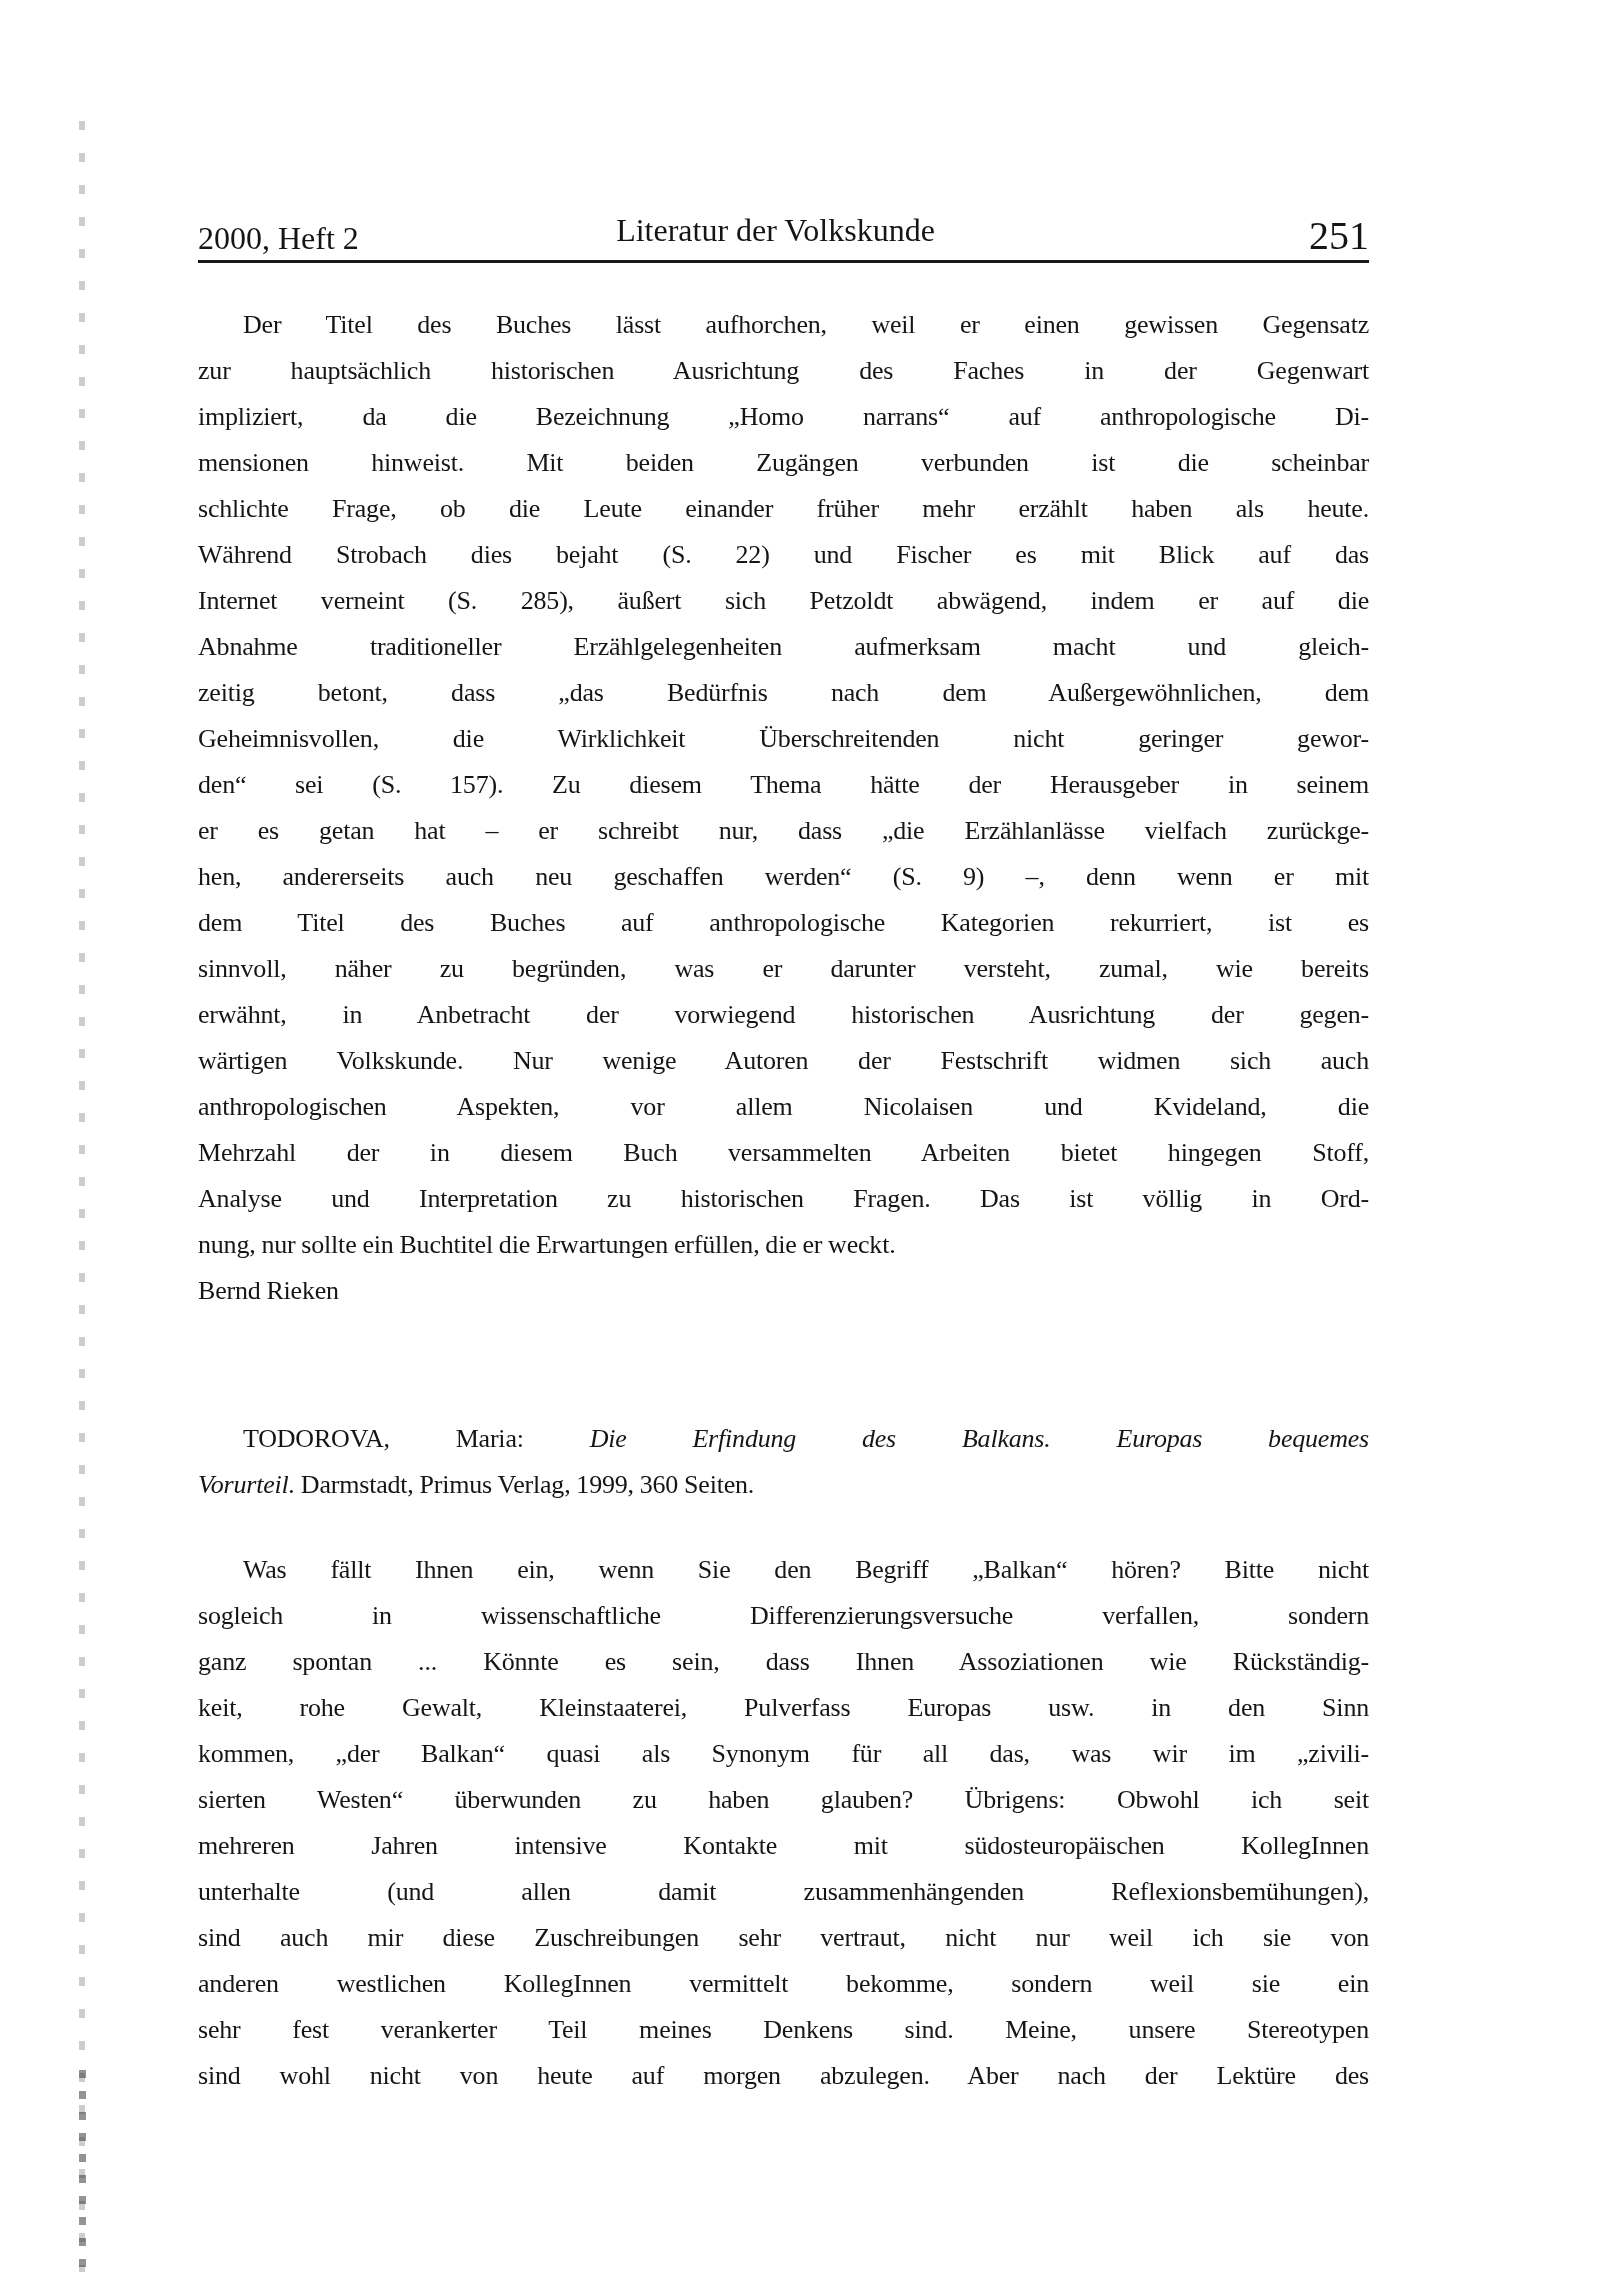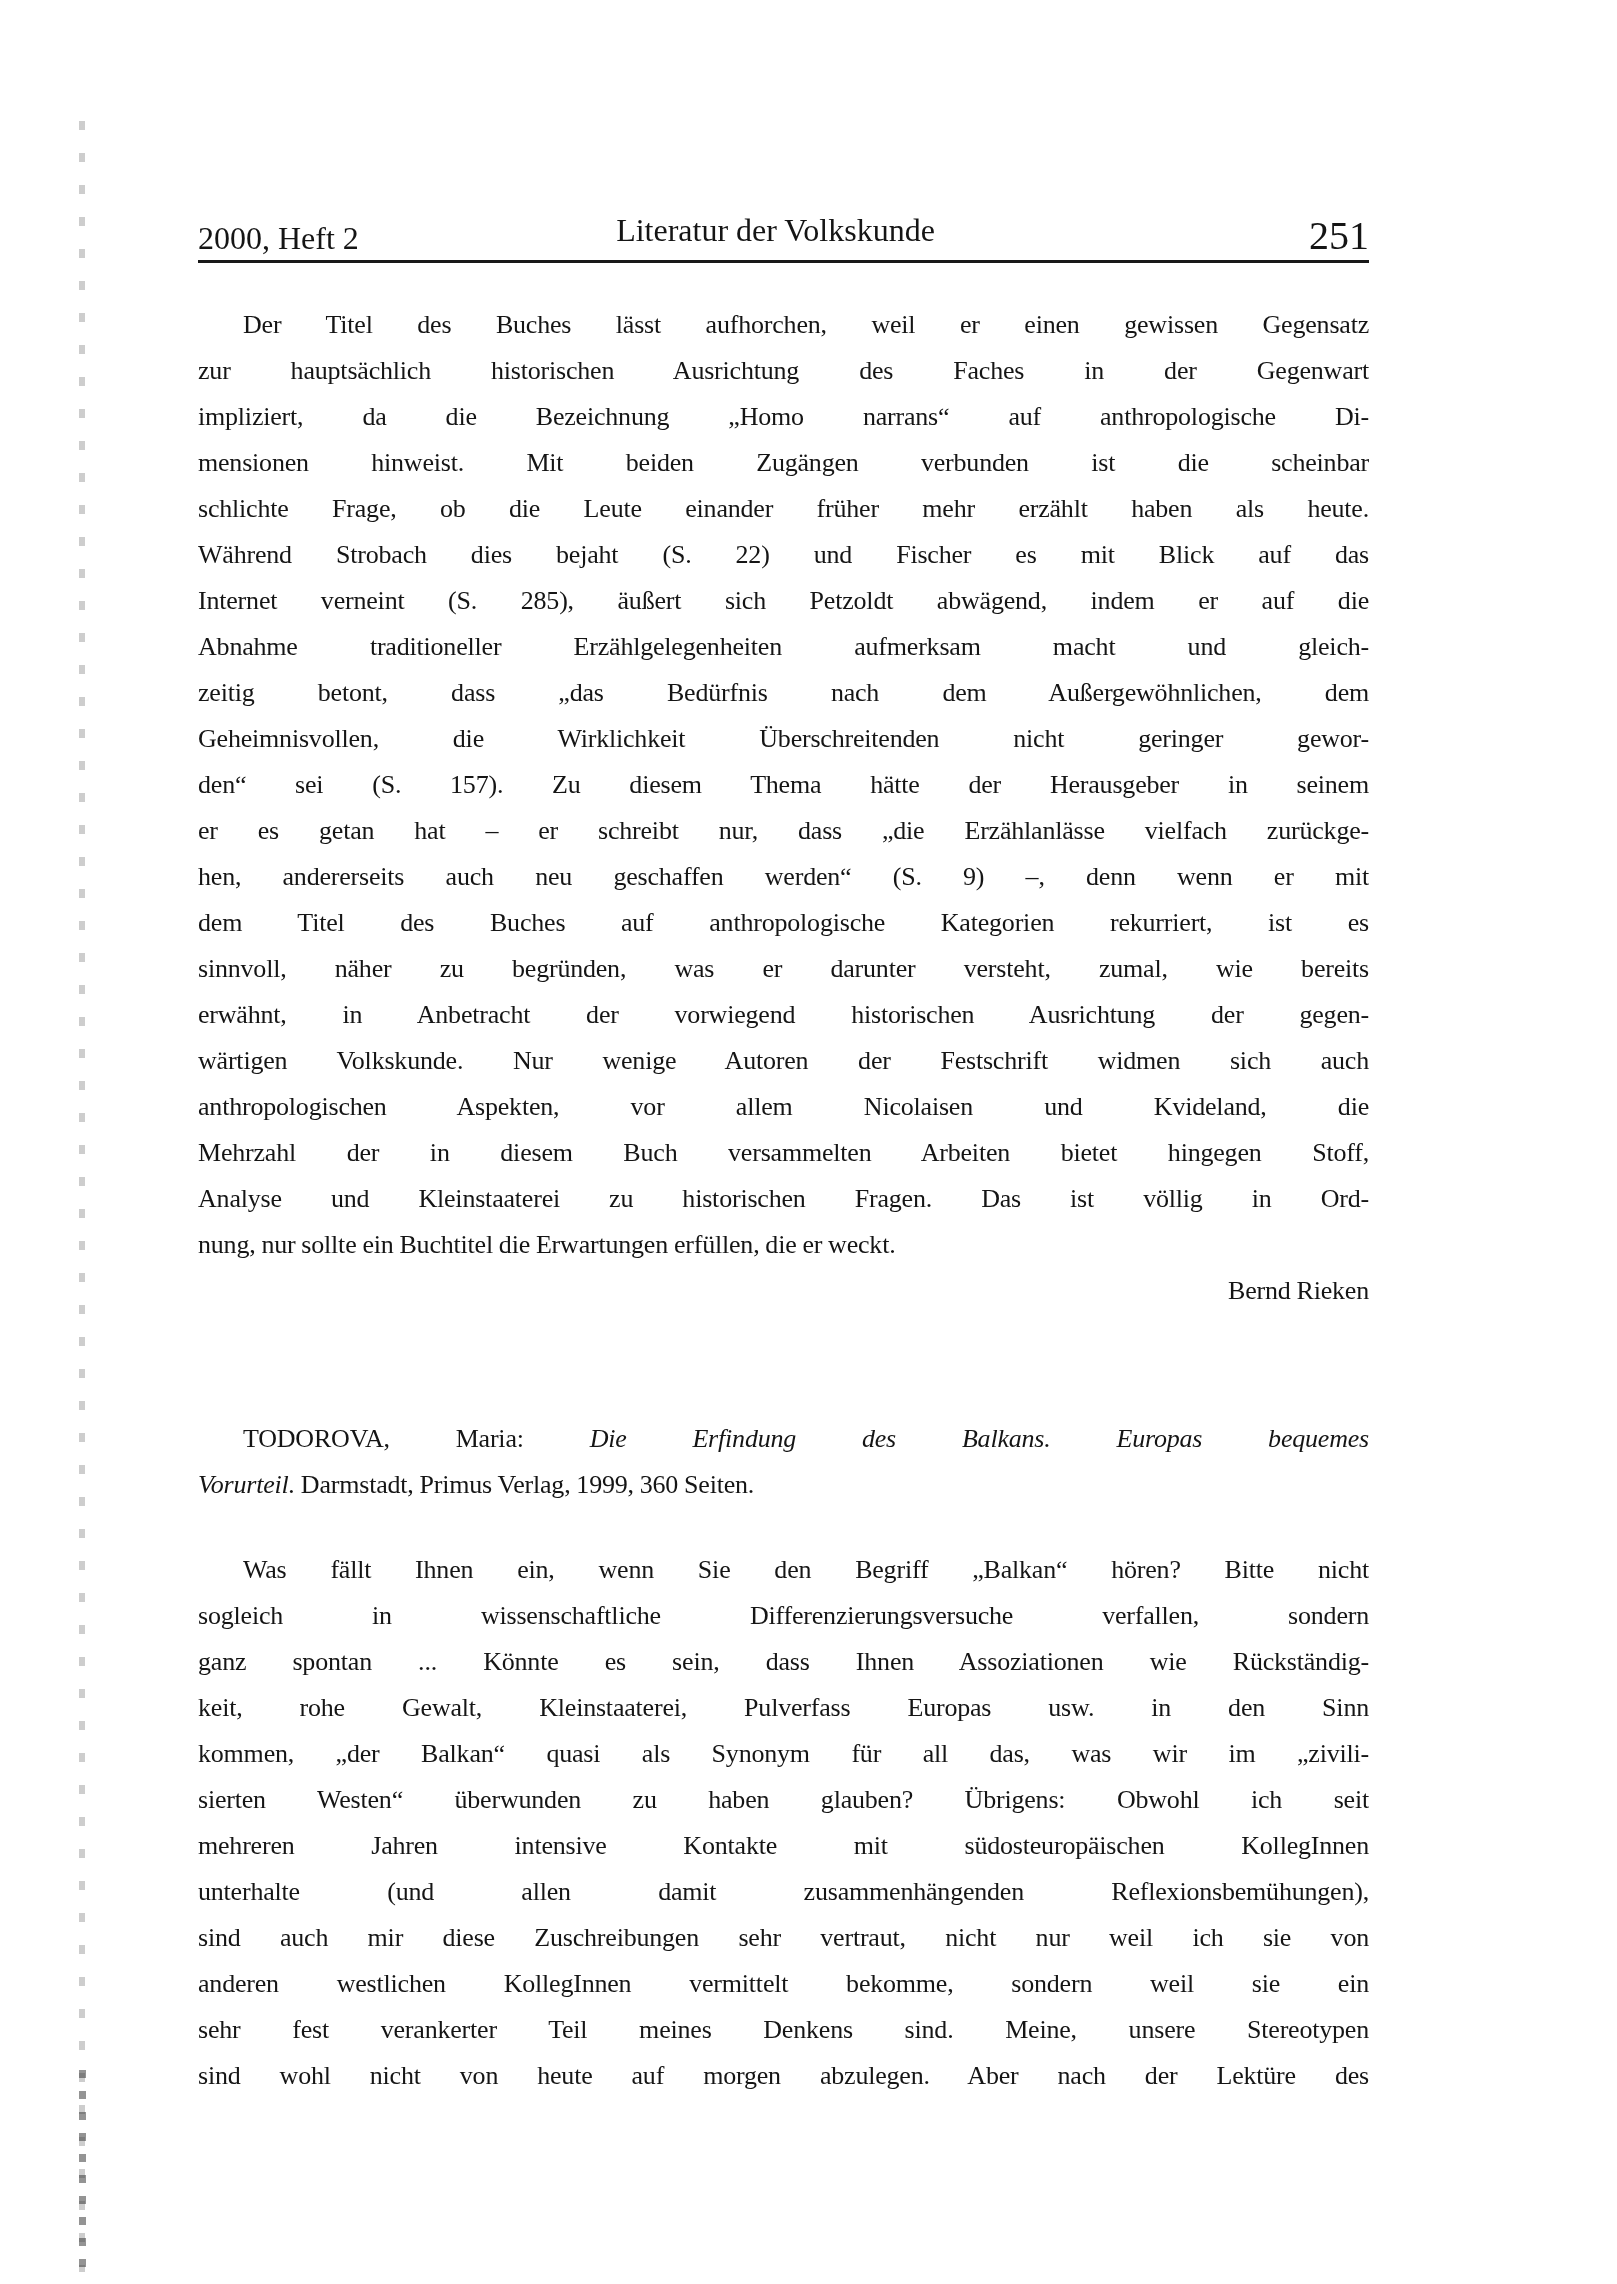--- a/index.html
+++ b/index.html
@@ -63,21 +63,20 @@
   .line {
     text-align: justify;
     text-align-last: justify;
     white-space: normal;
     overflow: hidden;
     height: 46px;
   }
   .lines-block .line:first-child { text-indent: 45px; }
   .lines-block.endshort .line:last-child { text-align-last: left; }
   .signature {
-    text-align: right;
     height: 46px;
   }
   .heading {
     margin-top: 102px;
   }
   .h-line {
     height: 46px;
     overflow: hidden;
   }
   .h-line.justified {
@@ -117,21 +116,21 @@
       <div class="line">Geheimnisvollen, die Wirklichkeit Überschreitenden nicht geringer gewor-</div>
       <div class="line">den“ sei (S. 157). Zu diesem Thema hätte der Herausgeber in seinem</div>
       <div class="line">er es getan hat – er schreibt nur, dass „die Erzählanlässe vielfach zurückge-</div>
       <div class="line">hen, andererseits auch neu geschaffen werden“ (S. 9) –, denn wenn er mit</div>
       <div class="line">dem Titel des Buches auf anthropologische Kategorien rekurriert, ist es</div>
       <div class="line">sinnvoll, näher zu begründen, was er darunter versteht, zumal, wie bereits</div>
       <div class="line">erwähnt, in Anbetracht der vorwiegend historischen Ausrichtung der gegen-</div>
       <div class="line">wärtigen Volkskunde. Nur wenige Autoren der Festschrift widmen sich auch</div>
       <div class="line">anthropologischen Aspekten, vor allem Nicolaisen und Kvideland, die</div>
       <div class="line">Mehrzahl der in diesem Buch versammelten Arbeiten bietet hingegen Stoff,</div>
-      <div class="line">Analyse und Kleinstaaterei zu historischen Fragen. Das ist völlig in Ord-</div>
+      <div class="line">Analyse und Interpretation zu historischen Fragen. Das ist völlig in Ord-</div>
       <div class="line">nung, nur sollte ein Buchtitel die Erwartungen erfüllen, die er weckt.</div>
     </div>
 
   <div class="signature">Bernd Rieken</div>
 
   <div class="heading">
     <div class="h-line justified"><span>TODOROVA, Maria: </span><span class="it">Die Erfindung des Balkans. Europas bequemes</span></div>
     <div class="h-line"><span class="it">Vorurteil.</span><span> Darmstadt, Primus Verlag, 1999, 360 Seiten.</span></div>
   </div>
 

